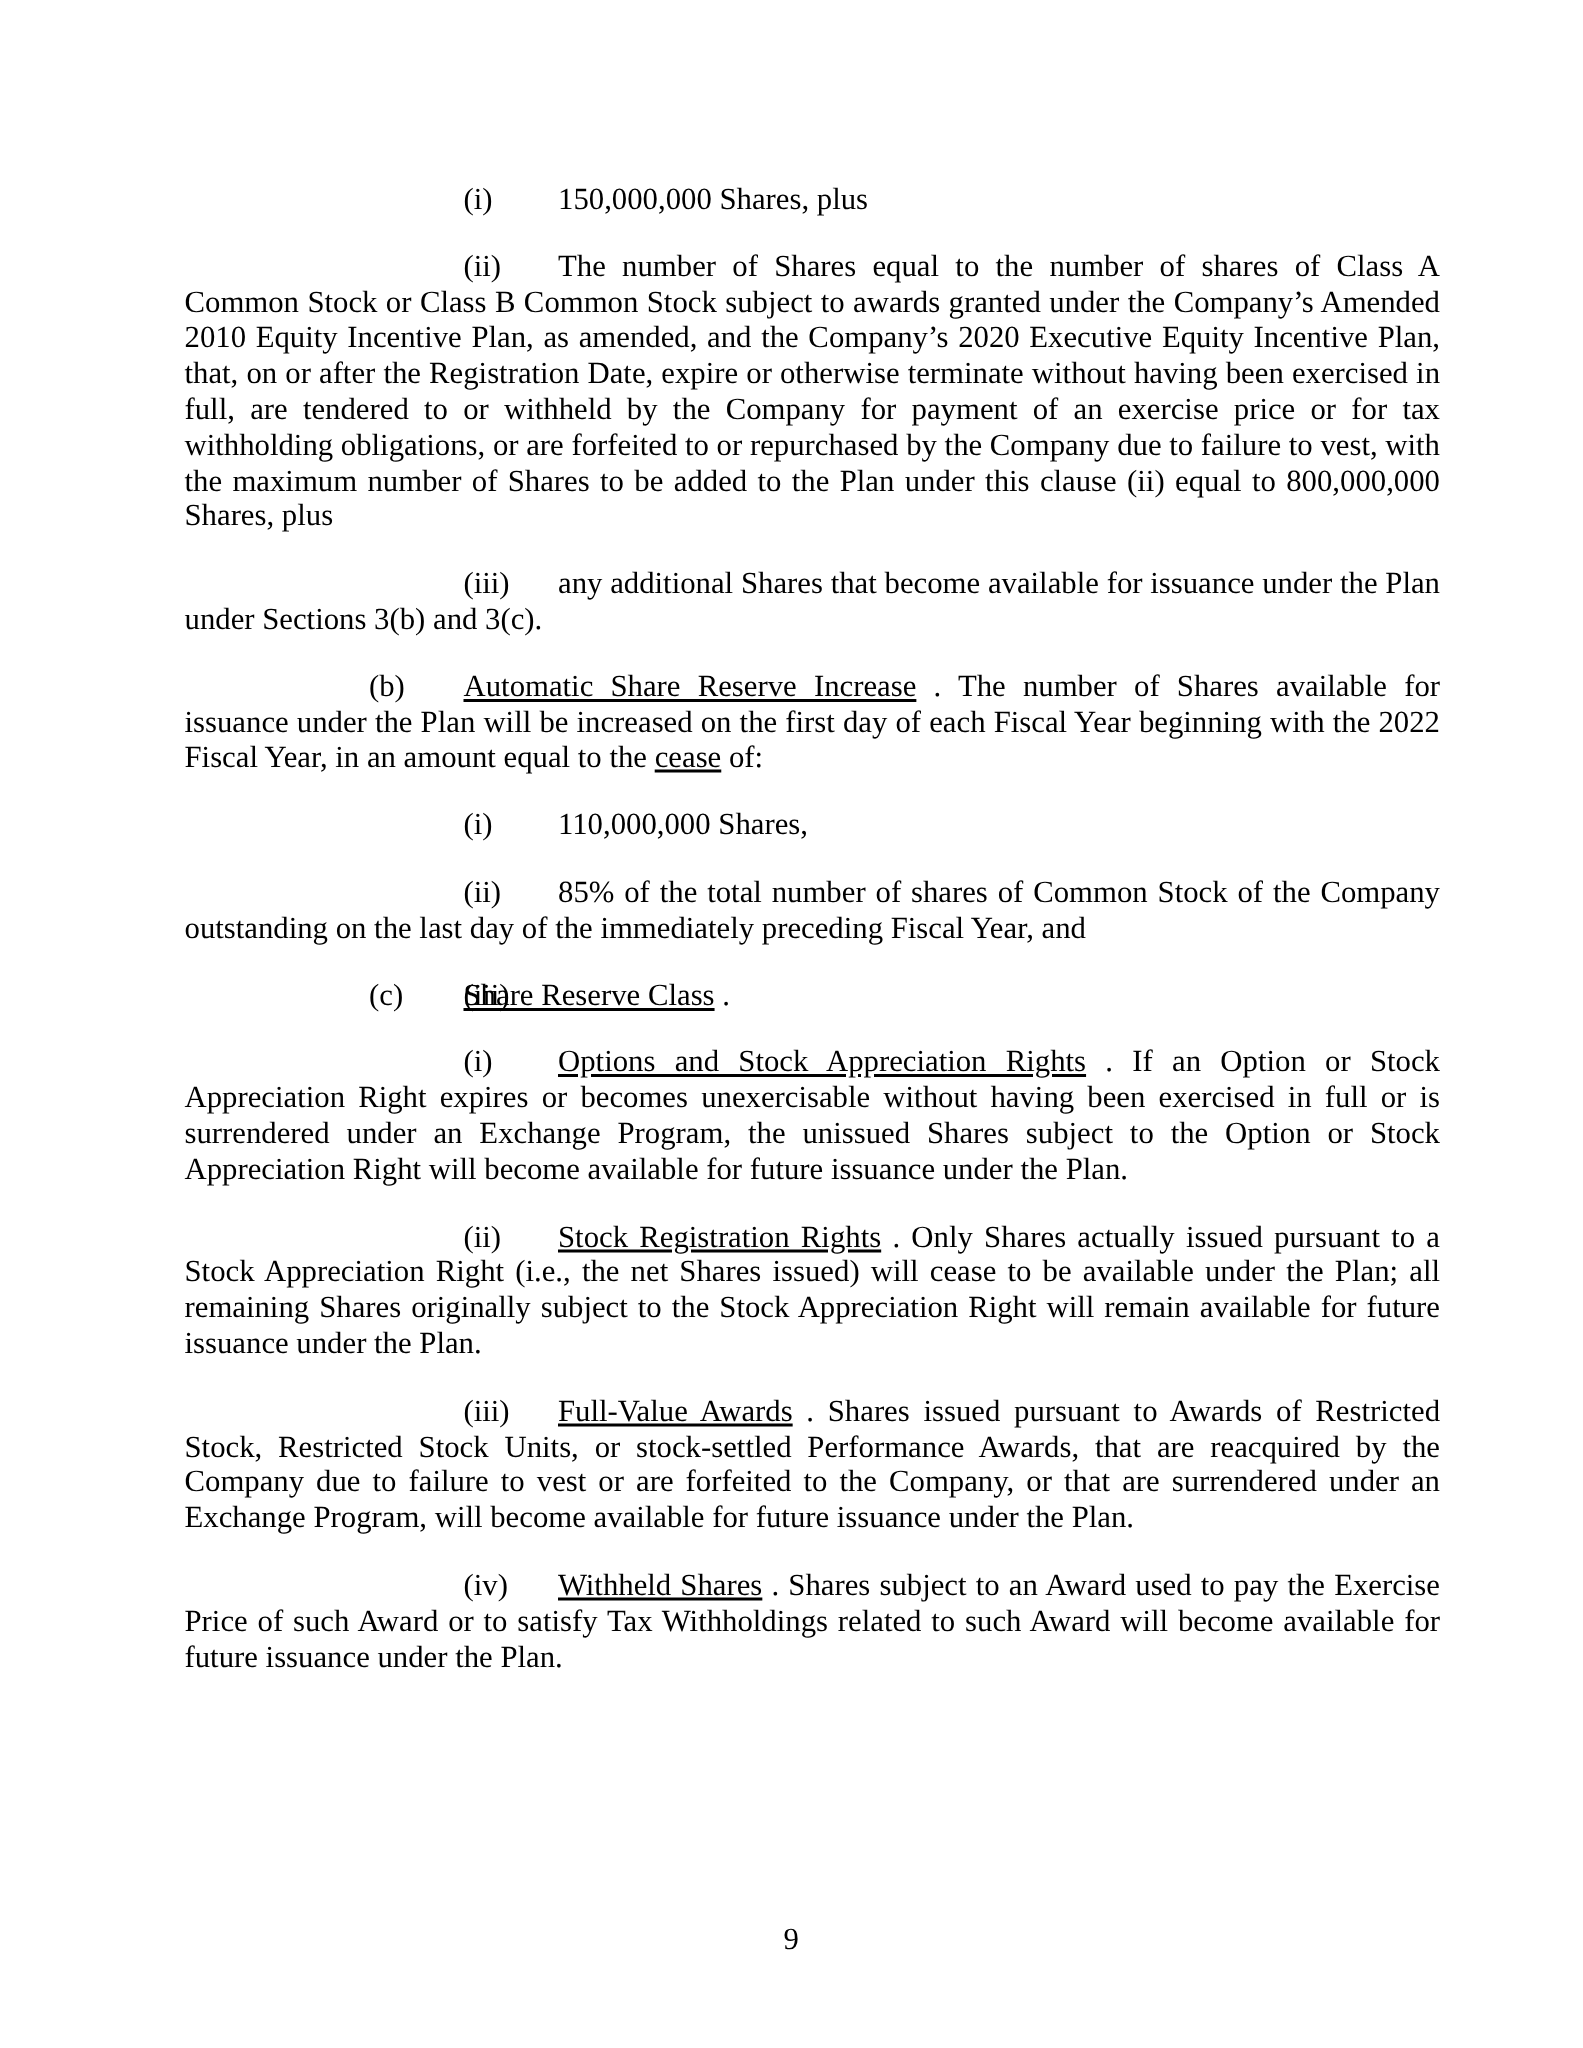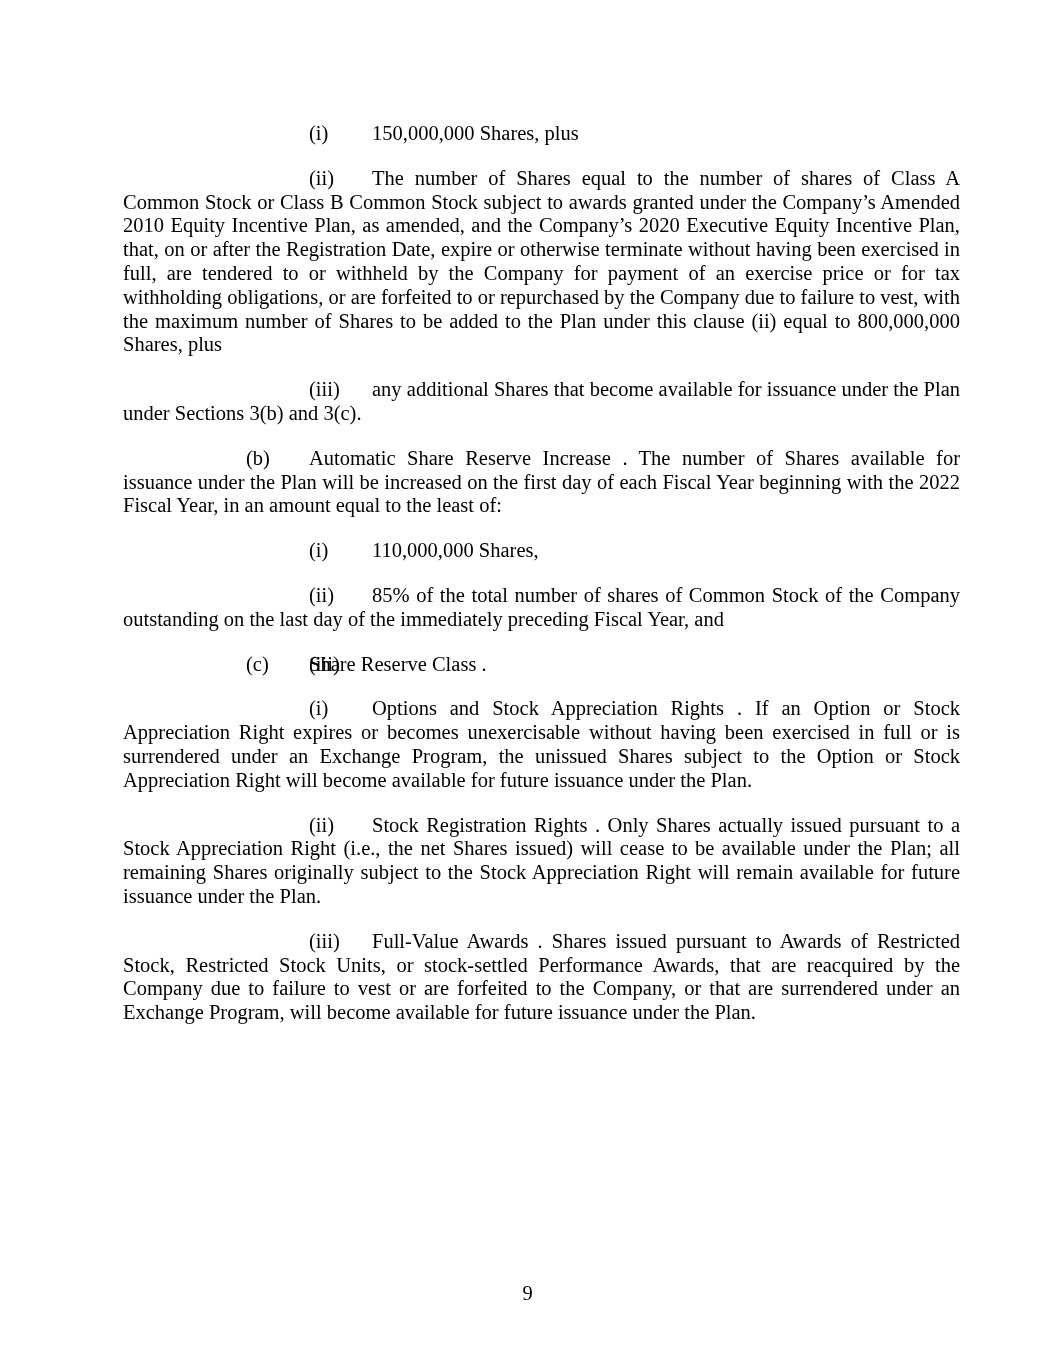--- a/index.html
+++ b/index.html
@@ -27,21 +27,21 @@
   .ind2 { text-indent: 186px; }
   .ind3 { text-indent: 249px; }
   .marker {
     position: absolute;
     top: 0;
     text-indent: 0;
     white-space: pre;
   }
   .ind2 > .marker { left: 123px; }
   .ind3 > .marker { left: 186px; }
-  .u { }
+  .u { text-decoration: underline; }
   .page-number {
     position: absolute;
     top: 1282px;
     left: 0;
     width: 100%;
     text-align: center;
   }
 </style>
 </head>
 <body>
@@ -62,21 +62,21 @@
     <p class="para ind3">
       <span class="marker">(iii)</span>
       <span>any additional Shares that become available for issuance under the Plan under Sections 3(b) and 3(c).</span>
     </p>
 
 
     <p class="para ind2">
       <span class="marker">(b)</span>
       <span class="u">Automatic Share Reserve Increase</span>
       <span>. The number of Shares available for issuance under the Plan will be increased on the first day of each Fiscal Year beginning with the 2022 Fiscal Year, in an amount equal to the </span>
-      <span class="u">least</span>
+      <span class="u">cease</span>
       <span> of:</span>
     </p>
 
     <p class="para ind3">
       <span class="marker">(i)</span>
       <span>110,000,000 Shares,</span>
     </p>
 
     <p class="para ind3">
       <span class="marker">(ii)</span>
@@ -104,17 +104,22 @@
       <span class="u">Stock Registration Rights</span>
       <span>. Only Shares actually issued pursuant to a Stock Appreciation Right (i.e., the net Shares issued) will cease to be available under the Plan; all remaining Shares originally subject to the Stock Appreciation Right will remain available for future issuance under the Plan.</span>
     </p>
 
     <p class="para ind3">
       <span class="marker">(iii)</span>
       <span class="u">Full-Value Awards</span>
       <span>. Shares issued pursuant to Awards of Restricted Stock, Restricted Stock Units, or stock-settled Performance Awards, that are reacquired by the Company due to failure to vest or are forfeited to the Company, or that are surrendered under an Exchange Program, will become available for future issuance under the Plan.</span>
     </p>
 
+    <p class="para ind3">
+      <span class="marker">(iv)</span>
+      <span class="u">Withheld Shares</span>
+      <span>. Shares subject to an Award used to pay the Exercise Price of such Award or to satisfy Tax Withholdings related to such Award will become available for future issuance under the Plan.</span>
+    </p>
 
   </div>
 
   <div class="page-number">9</div>
 </div>
 
 </body></html>

